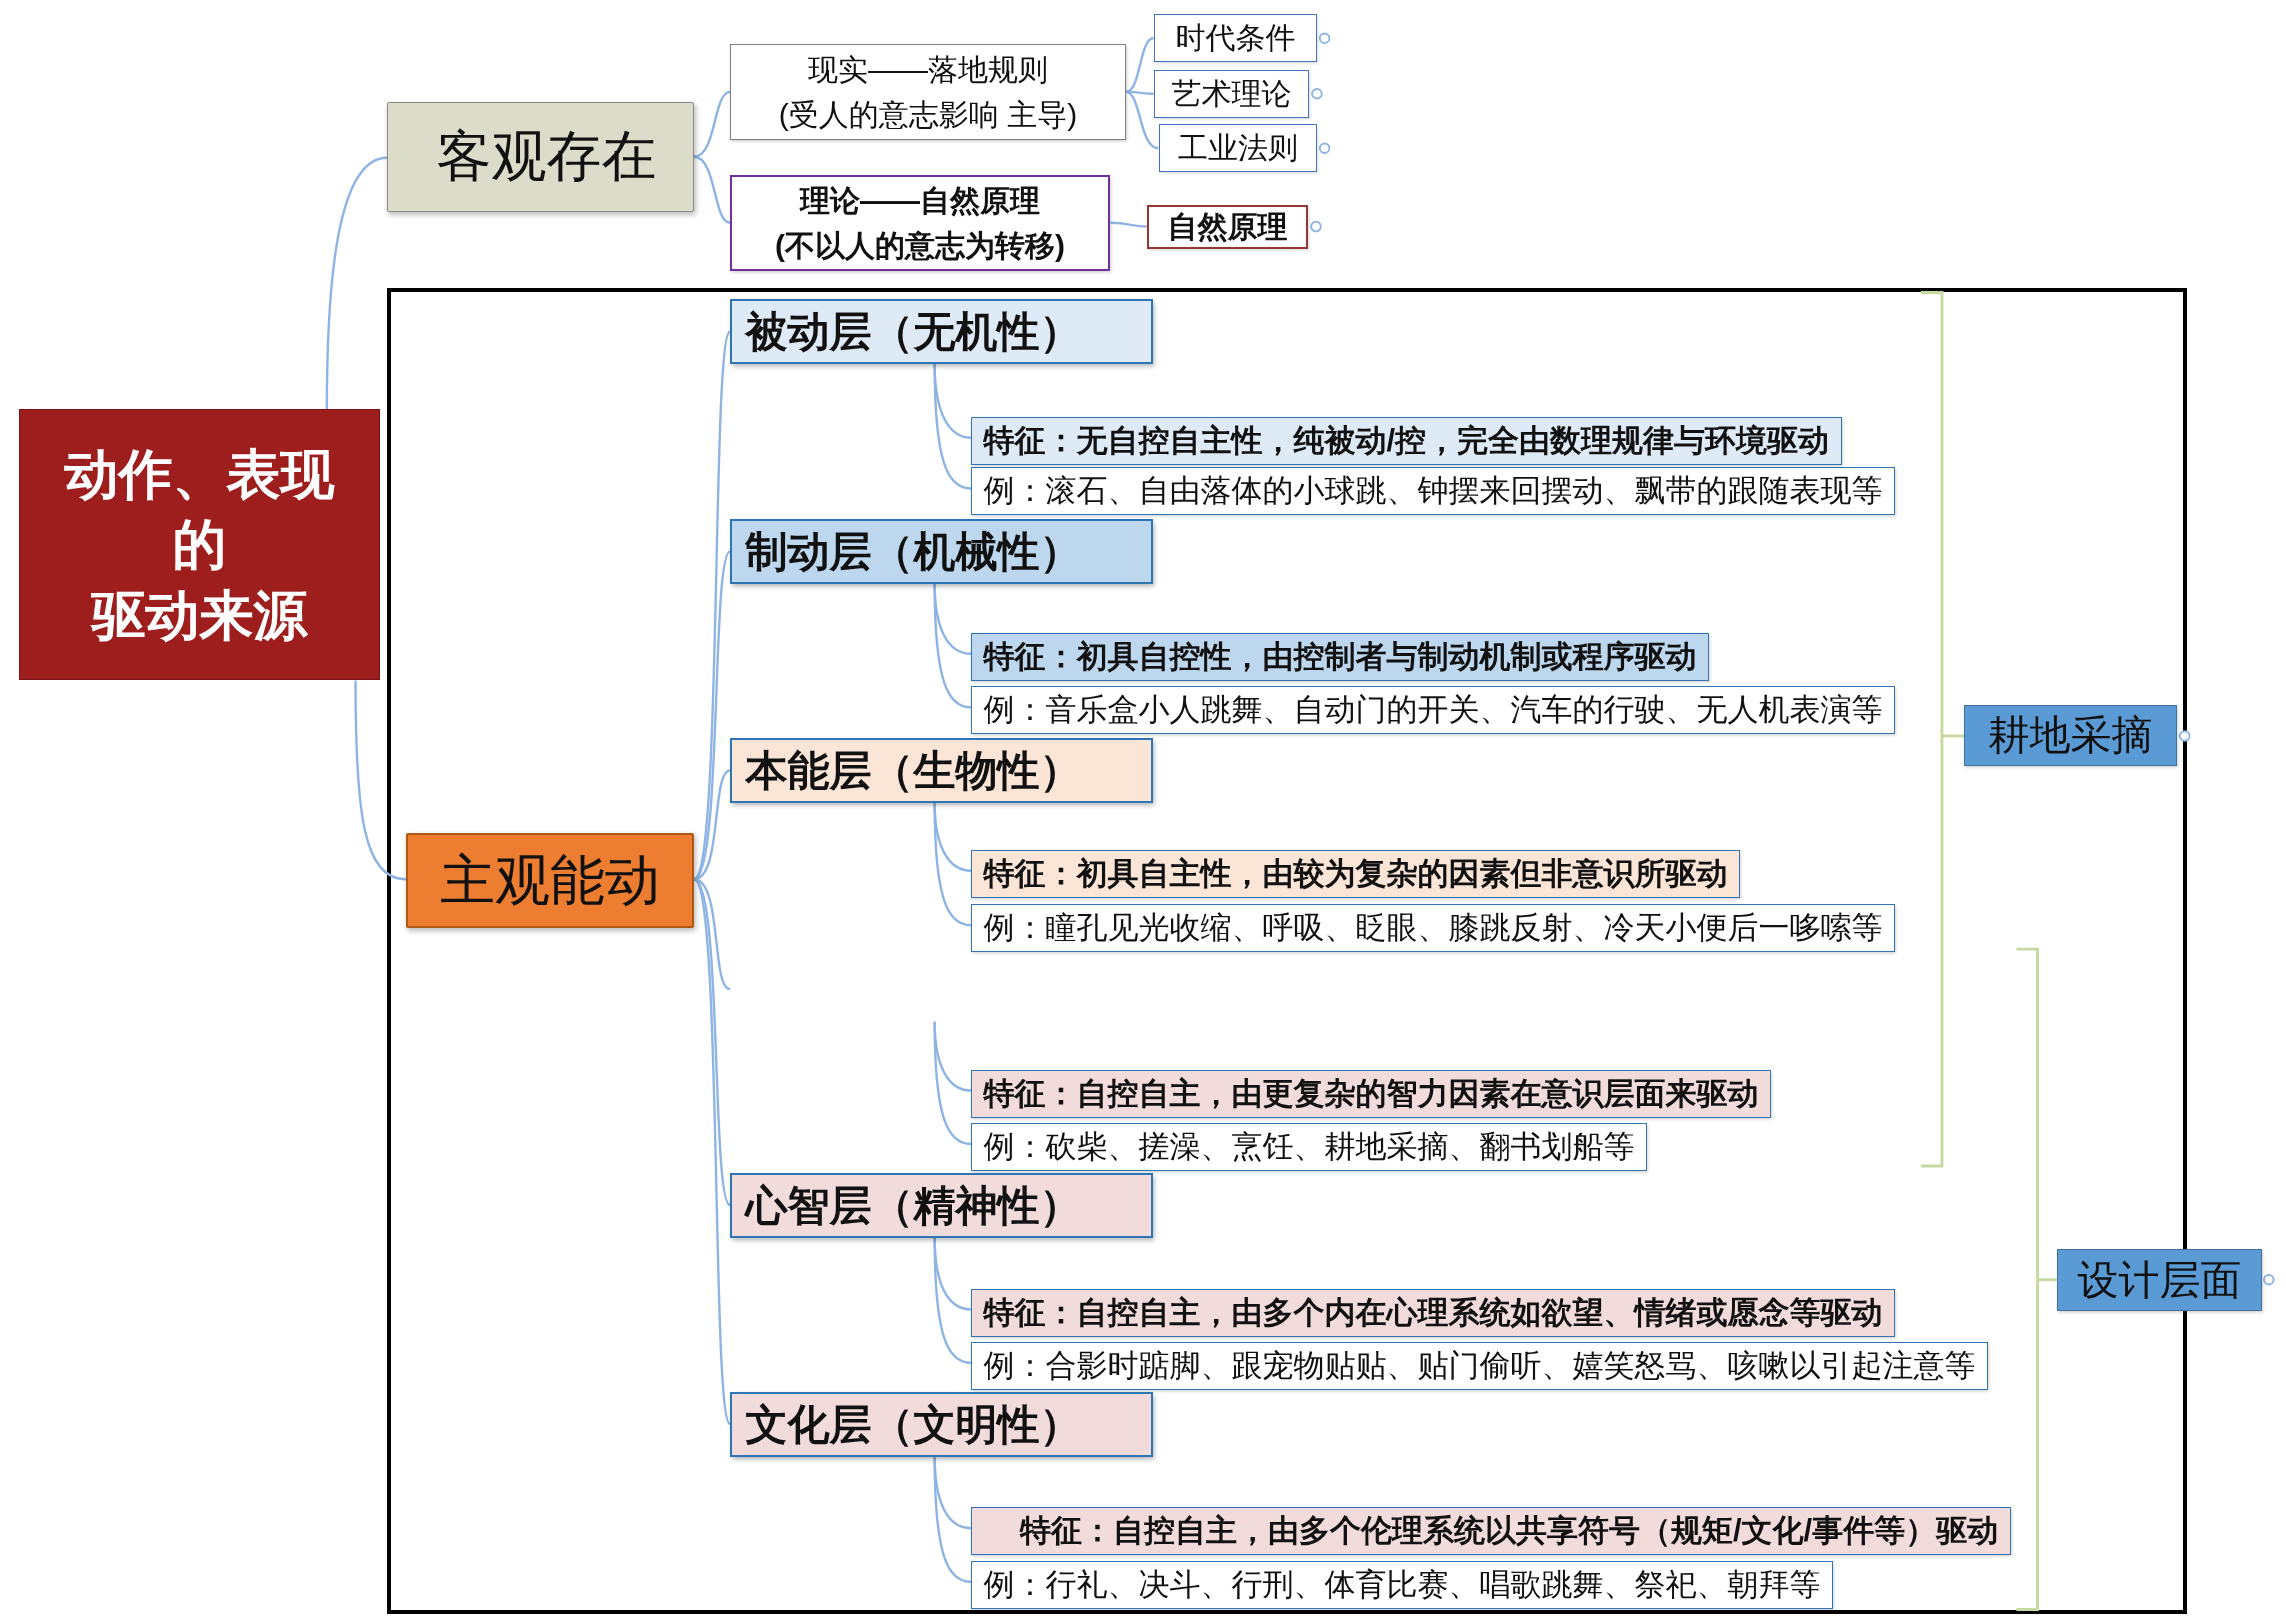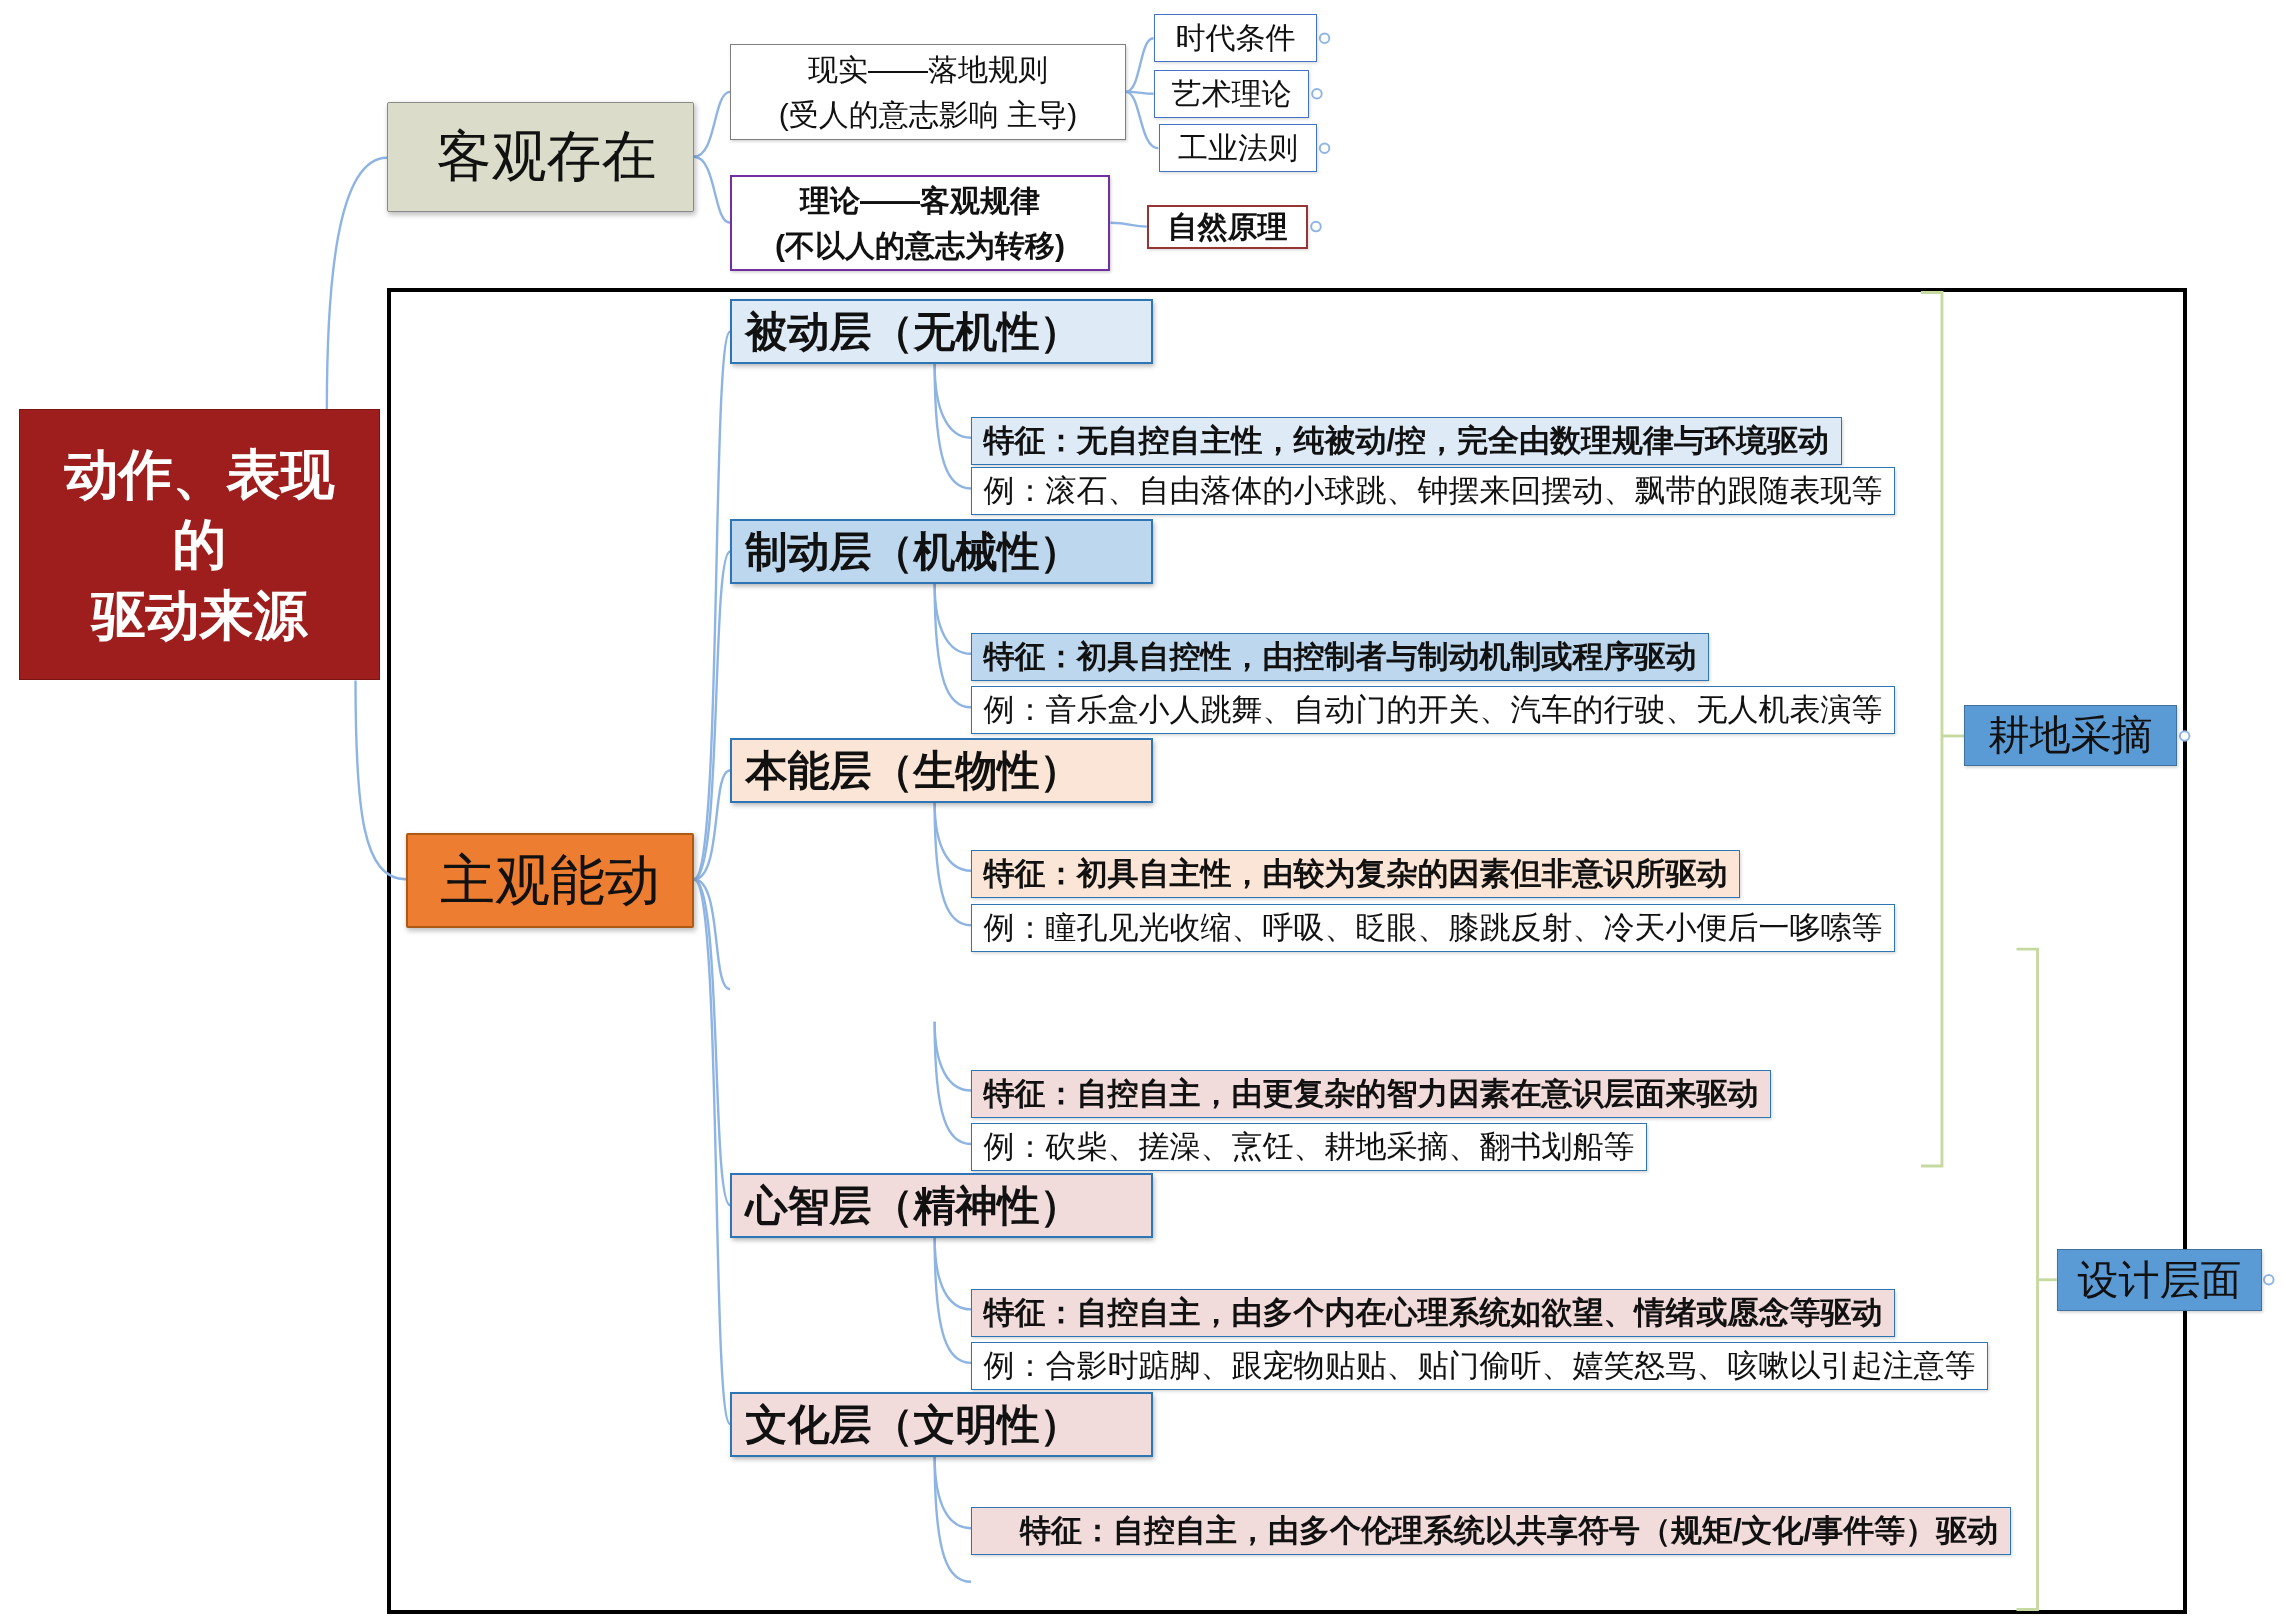--- a/index.html
+++ b/index.html
@@ -126,21 +126,21 @@
 
   <div class="node big objective-node" style="background-color: rgb(219, 221, 202); padding-left: 12px;">客观存在</div>
 
   <div class="node sub reality-node">现实——落地规则
 (受人的意志影响 主导)</div>
 
   <div class="node leaf era-node">时代条件</div>
   <div class="node leaf art-node">艺术理论</div>
   <div class="node leaf industry-node">工业法则</div>
 
-  <div class="node sub theory-node">理论——客观规律
+  <div class="node sub theory-node">理论——自然原理
 (不以人的意志为转移)</div>
   <div class="node leaf nature-node">自然原理</div>
 
   <div class="node big subjective-node" style="background-color: rgb(237, 125, 49);">主观能动</div>
 
   <div class="node layer-title lt1" style="background-color: rgb(222, 235, 247);">被动层（无机性）</div>
   <div class="node feature lf1" style="background-color: rgb(222, 235, 247);">特征：无自控自主性，纯被动/控，完全由数理规律与环境驱动</div>
   <div class="node example le1">例：滚石、自由落体的小球跳、钟摆来回摆动、飘带的跟随表现等</div>
 
   <div class="node layer-title lt2" style="background-color: rgb(189, 215, 238);">制动层（机械性）</div>
@@ -153,18 +153,19 @@
 
   <div class="node feature lf4" style="background-color: rgb(242, 220, 219);">特征：自控自主，由更复杂的智力因素在意识层面来驱动</div>
   <div class="node example le4">例：砍柴、搓澡、烹饪、耕地采摘、翻书划船等</div>
 
   <div class="node layer-title lt5" style="background-color: rgb(242, 220, 219);">心智层（精神性）</div>
   <div class="node feature lf5" style="background-color: rgb(242, 220, 219);">特征：自控自主，由多个内在心理系统如欲望、情绪或愿念等驱动</div>
   <div class="node example le5">例：合影时踮脚、跟宠物贴贴、贴门偷听、嬉笑怒骂、咳嗽以引起注意等</div>
 
   <div class="node layer-title lt6" style="background-color: rgb(242, 220, 219);">文化层（文明性）</div>
   <div class="node feature lf6" style="background-color: rgb(242, 220, 219);">特征：自控自主，由多个伦理系统以共享符号（规矩/文化/事件等）驱动</div>
+  <div class="node example le6">例：行礼、决斗、行刑、体育比赛、唱歌跳舞、祭祀、朝拜等</div>
 
   <div class="node anno base-anno" style="background-color: rgb(91, 155, 213);">耕地采摘</div>
   <div class="node anno design-anno" style="background-color: rgb(91, 155, 213);">设计层面</div>
 
 </div>
 
 
 </body></html>

